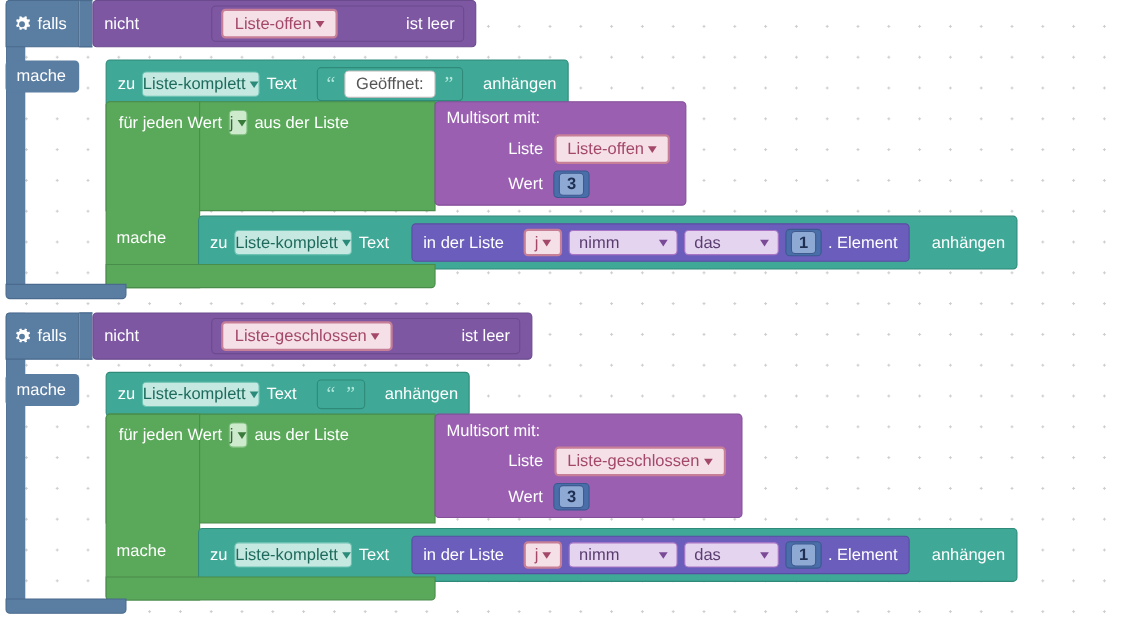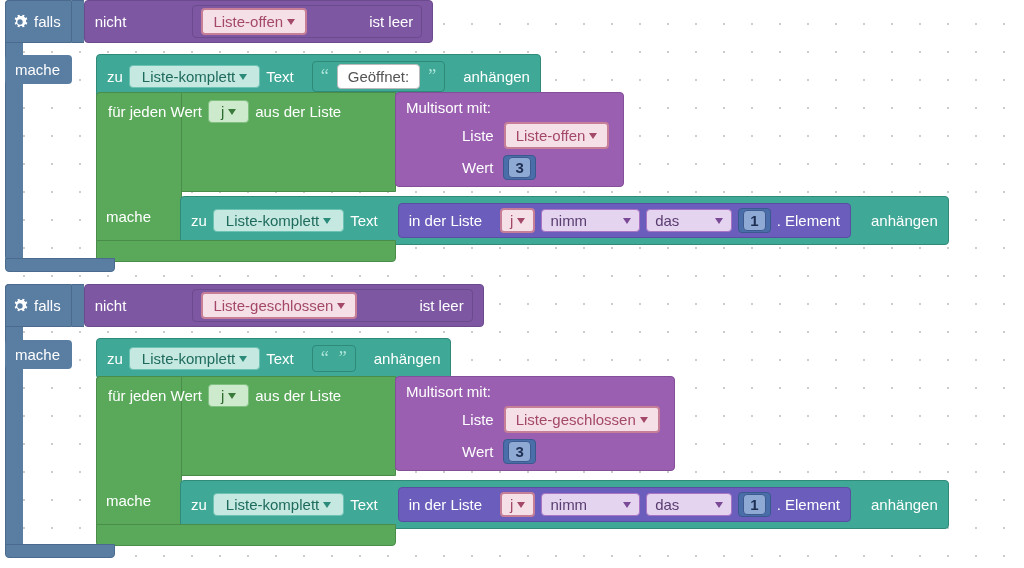--- a/index.html
+++ b/index.html
@@ -16,21 +16,21 @@
     height: 568px;
     overflow: hidden;
     position: relative;
   }
   .block { display: inline-flex; align-items: center; border-radius: 4px; padding: 4px 8px; gap: 6px; }
   .lbl { white-space: nowrap; }
   .dd {
     background: rgba(255,255,255,0.85);
     color: #333;
     border-radius: 4px;
-    padding: 2px 12px;
+    padding: 2px 0;
     display: inline-flex;
     align-items: center;
     gap: 4px;
     border: 1px solid rgba(0,0,0,0.15);
   }
   .dd.pinkfield { background:#f5e0e7; border:2px solid #c77e97; color:#a4486a; font-weight:500; padding:3px 10px;}
   .dd.purplefield { background:#e4d4ef; border:1px solid #a974c4; color:#5a3d70; padding:2px 8px;gap:36px;}
   .dd.bluefield { background:#8ea9d4; border:1px solid #3e5a8f; color:#1e2f52; padding:1px 6px; font-weight:600;}
   .tri { width:0;height:0;border-left:4px solid transparent;border-right:4px solid transparent;border-top:6px solid currentColor; display:inline-block;}
   .tri.teal{color:#2b8b7a;}

